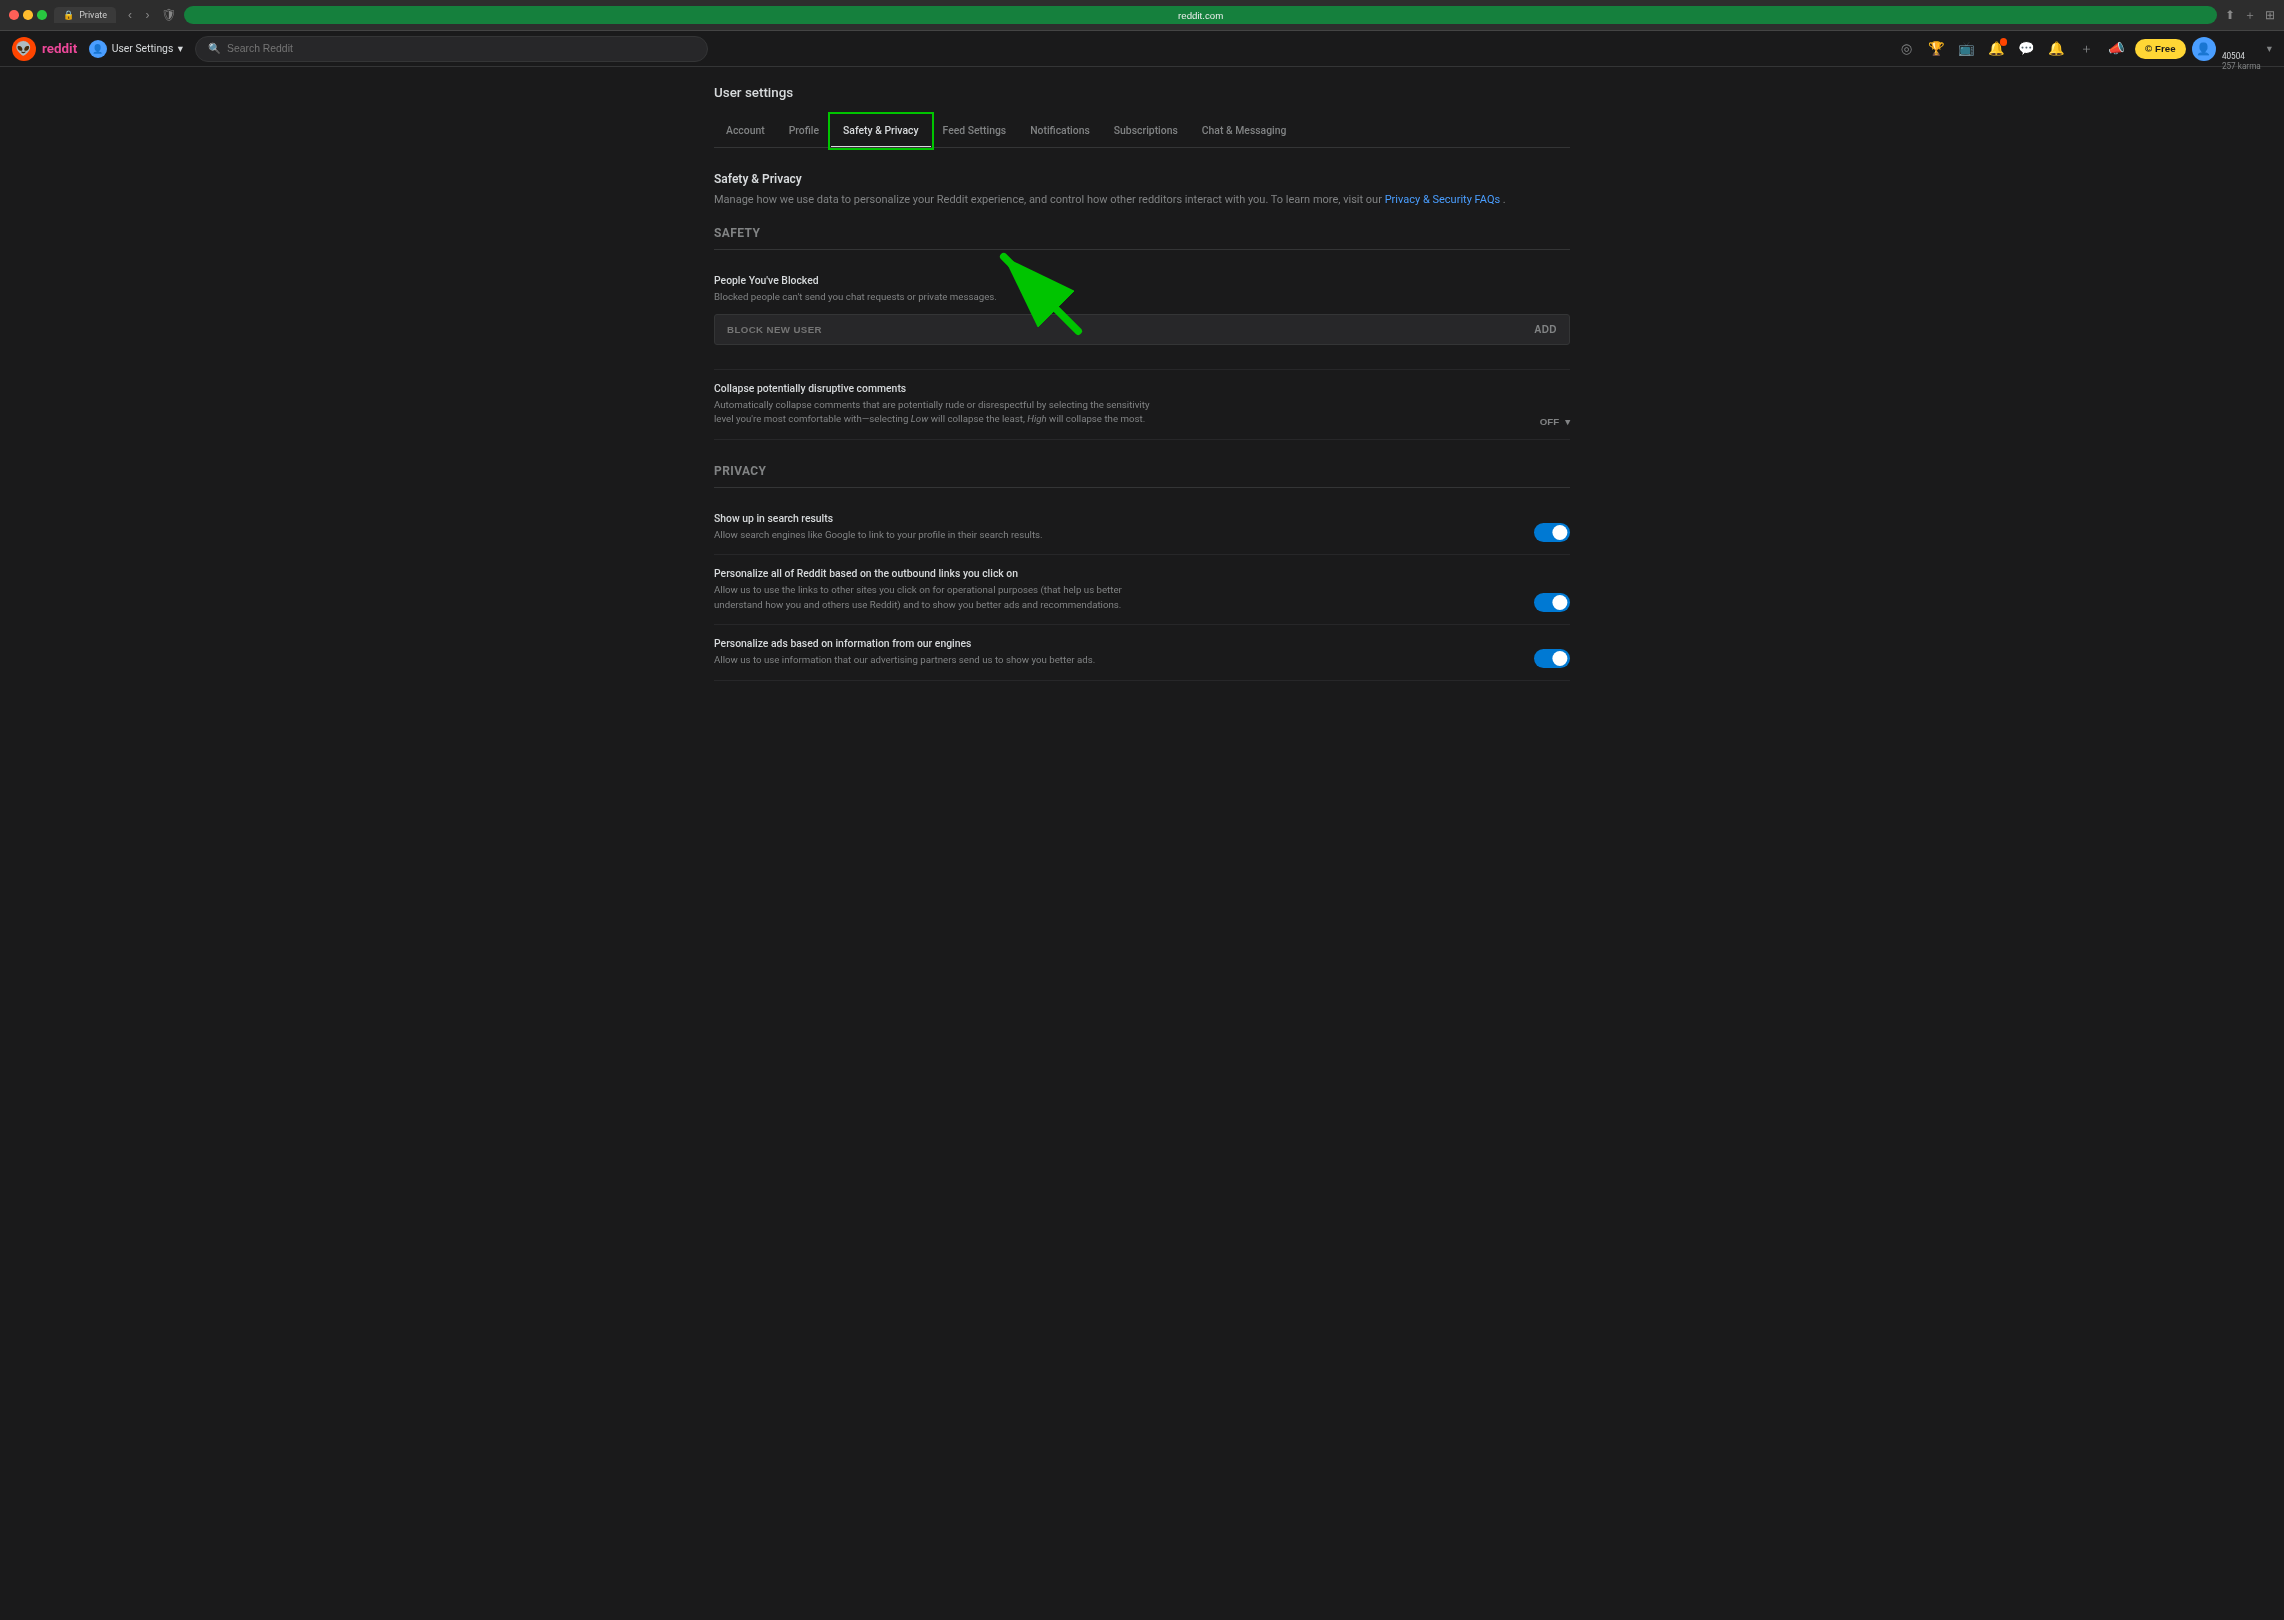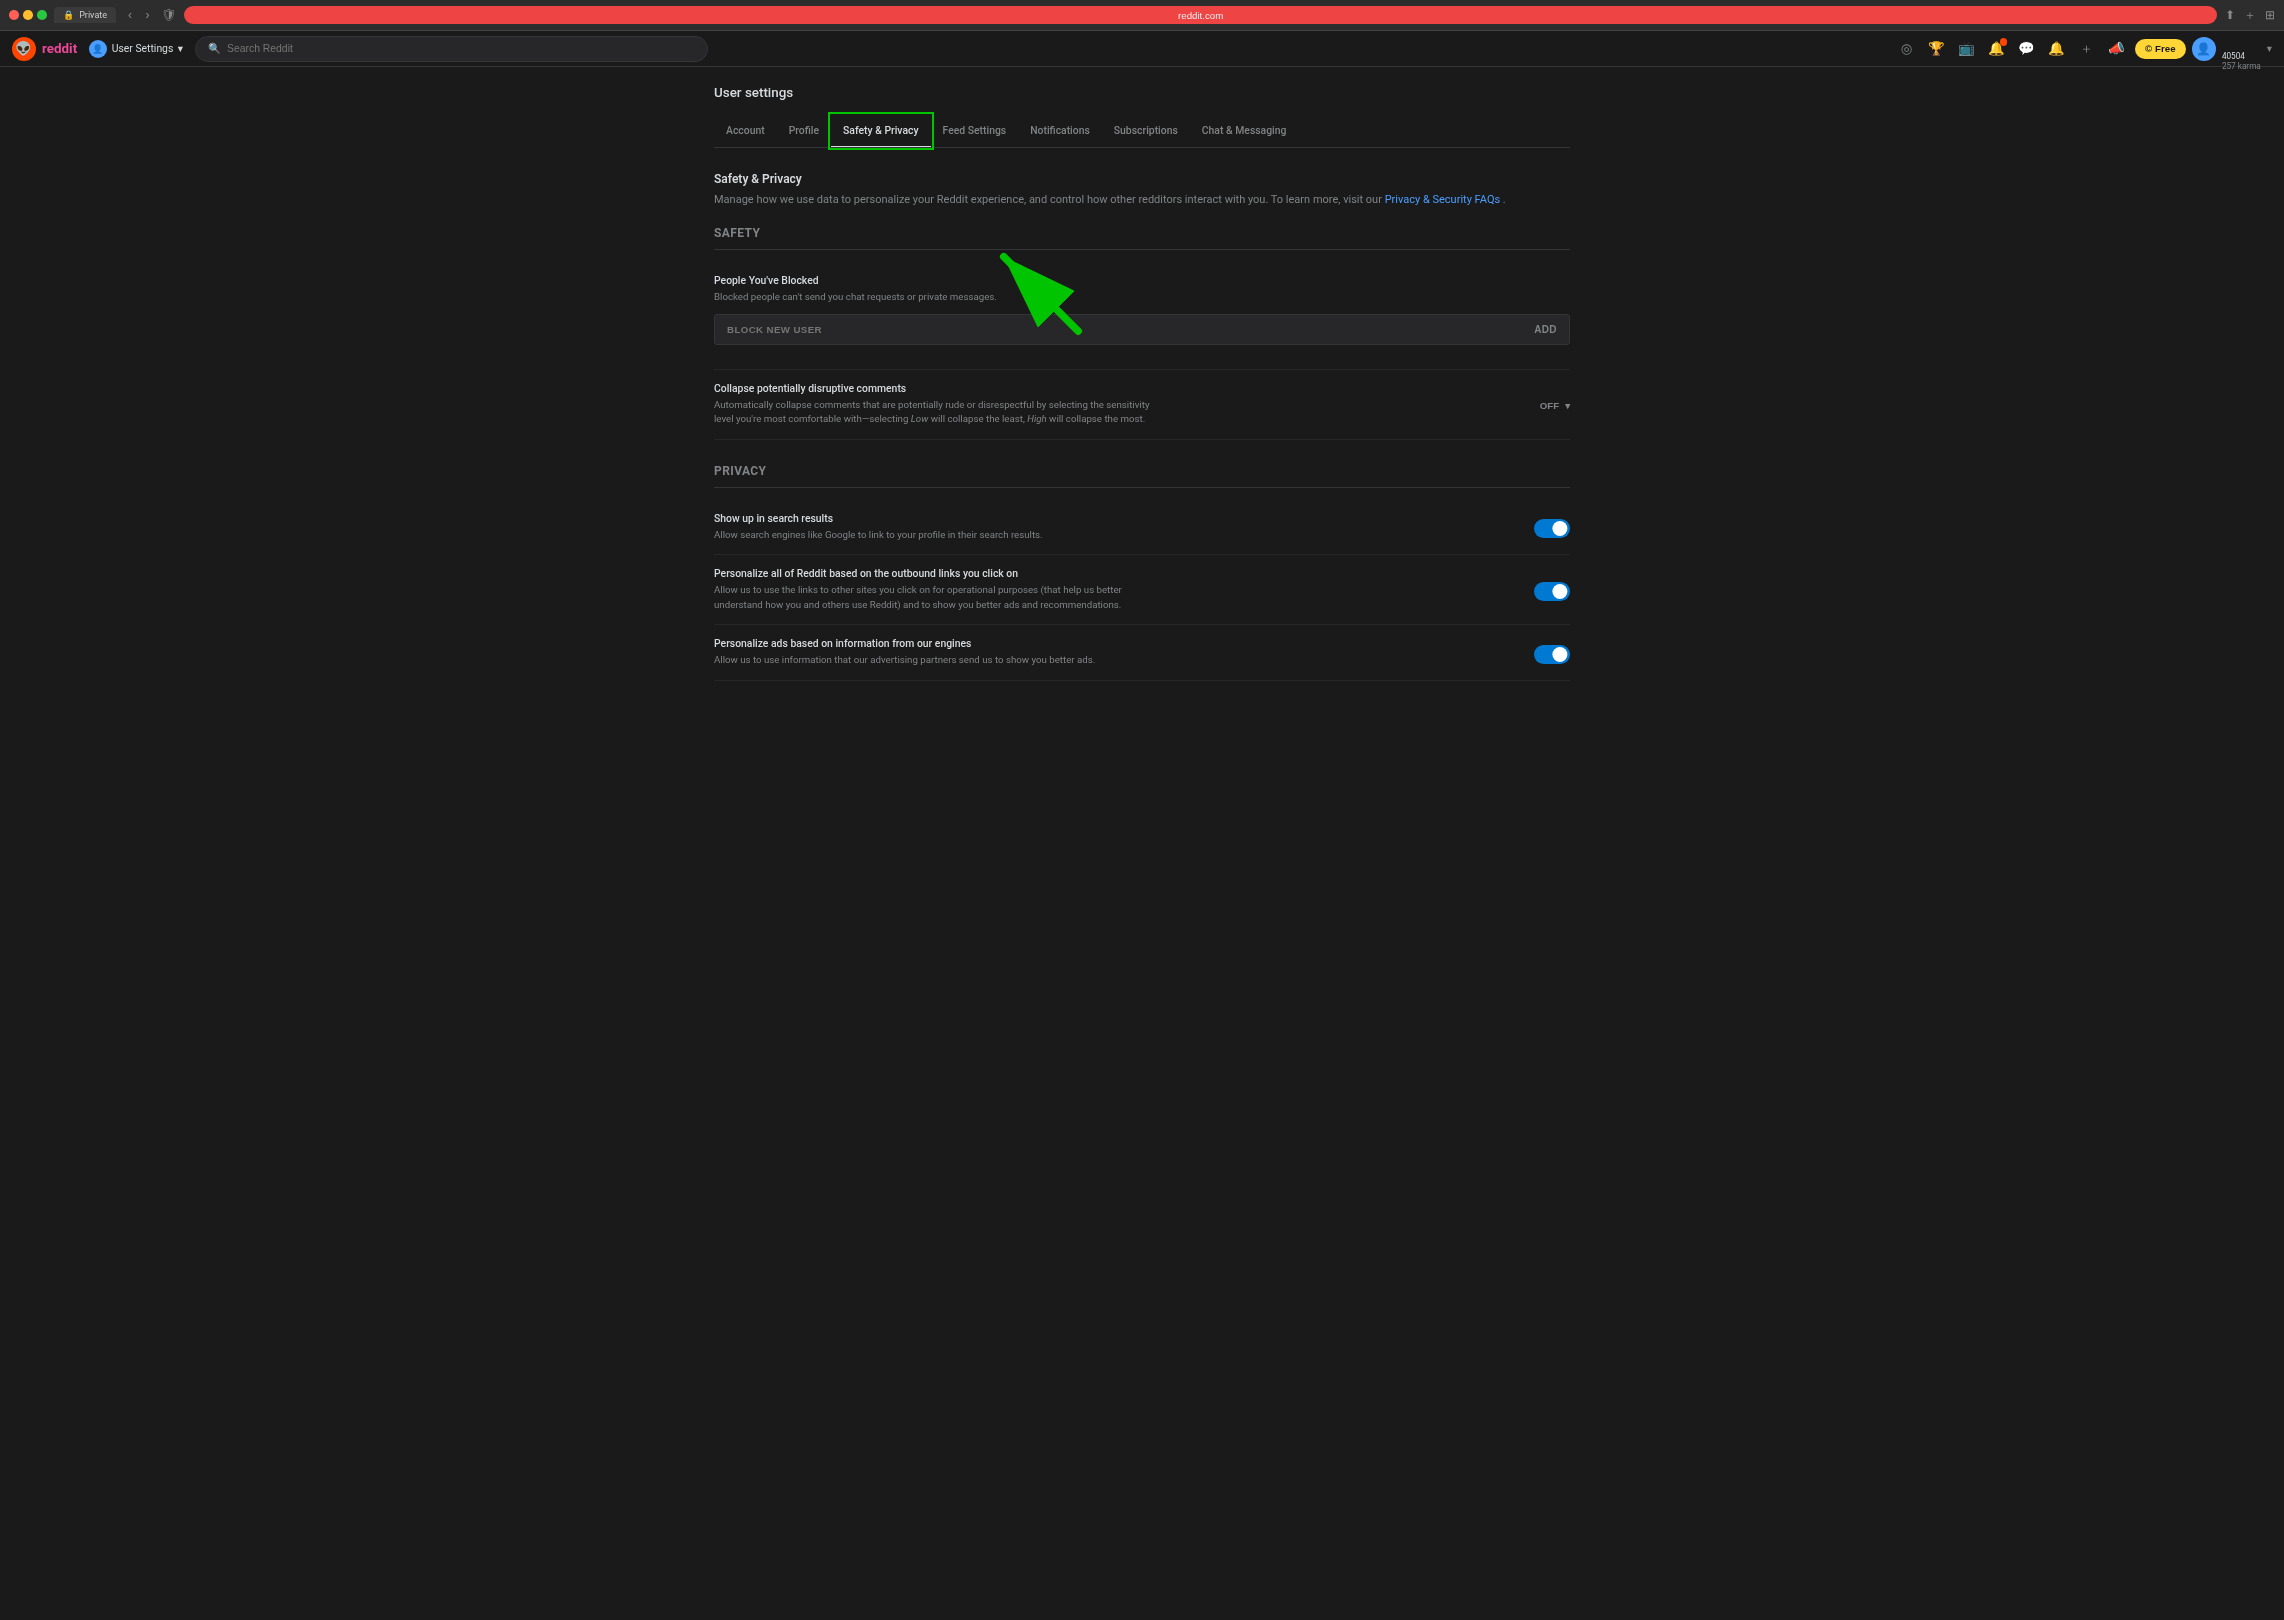--- a/index.html
+++ b/index.html
@@ -56,21 +56,21 @@
       cursor: pointer;
       padding: 1.5px 4.5px;
     }
     .nav-btn:disabled { opacity: 0.4; }
     .shield-icon-browser {
       color: #888;
       font-size: 12px;
     }
     .url-bar {
       flex: 1;
-      background: #ef4444;
+      background: #15803d;
       border: none;
       border-radius: 15px;
       padding: 3.7px 10.4px;
       color: #eee;
       font-size: 9.7px;
       text-align: center;
       outline: none;
     }
     .browser-actions {
       display: flex;
@@ -291,21 +291,21 @@
       color: #4a9eff;
       text-decoration: none;
     }
 
     .settings-section {
       margin-bottom: 24px;
     }
 
     .setting-row {
       display: flex;
-      align-items: center;
+      align-items: flex-end;
       justify-content: space-between;
       padding: 12px 0;
       border-bottom: 0.7px solid #272729;
       gap: 18px;
     }
     .setting-info {
       flex: 1;
     }
     .setting-title {
       font-size: 10.4px;

